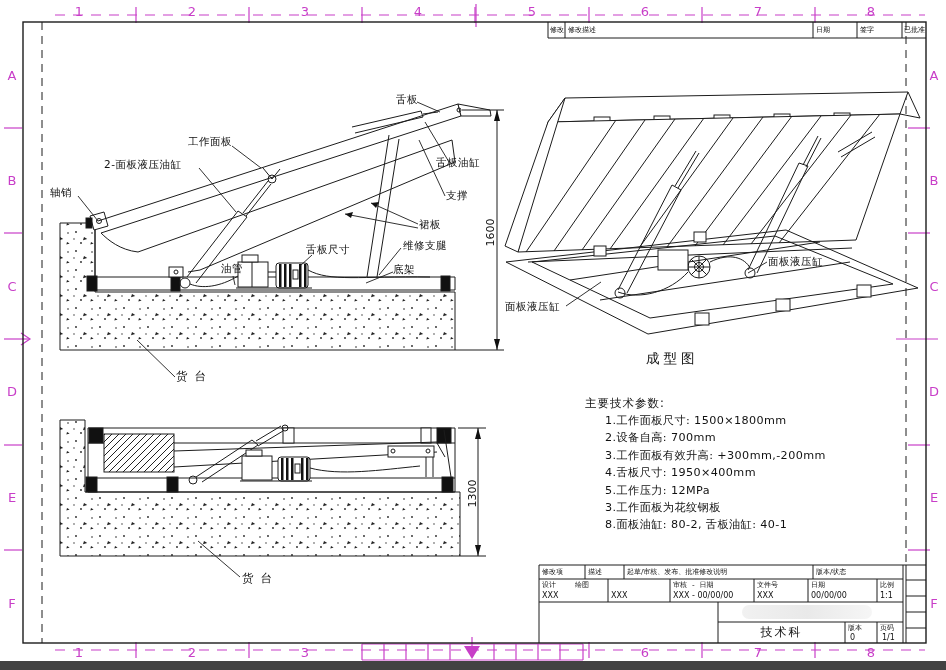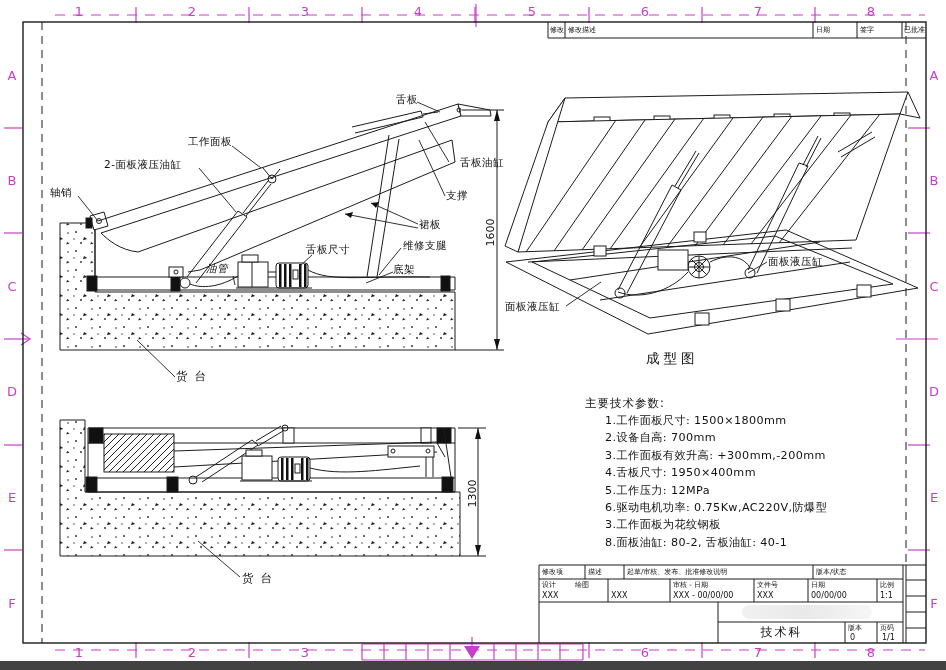--- a/index.html
+++ b/index.html
@@ -371,59 +371,58 @@
 <div class="tbl" style="left:550px;top:26px;">修改</div>
 <div class="tbl" style="left:568px;top:26px;">修改描述</div>
 <div class="tbl" style="left:816px;top:26px;">日期</div>
 <div class="tbl" style="left:860px;top:26px;font-family:Liberation Serif, serif;">签字</div>
 <div class="tbl" style="left:904px;top:26px;">已批准</div>
 
 <div class="lbl" style="left:50px;top:186px;">轴销</div>
 <div class="lbl" style="left:104px;top:158px;">2-面板液压油缸</div>
 <div class="lbl" style="left:188px;top:135px;">工作面板</div>
 <div class="lbl" style="left:396px;top:93px;">舌板</div>
-<div class="lbl" style="left:460px;top:156px;">舌板油缸</div>
+<div class="lbl" style="left:436px;top:156px;">舌板油缸</div>
 <div class="lbl" style="left:446px;top:189px;">支撑</div>
 <div class="lbl" style="left:419px;top:218px;">裙板</div>
 <div class="lbl" style="left:403px;top:239px;">维修支腿</div>
 <div class="lbl" style="left:306px;top:243px;">舌板尺寸</div>
-<div class="lbl" style="left:206px;top:262px;font-style:italic;">油管</div>
+<div class="lbl" style="left:221px;top:262px;">油管</div>
 <div class="lbl" style="left:393px;top:263px;">底架</div>
 <div class="lbl sp" style="left:176px;top:369px;font-size:11.5px;">货台</div>
 <div class="dim" style="left:468px;top:226px;">1600</div>
 
 <div class="lbl" style="left:505px;top:300px;">面板液压缸</div>
 <div class="lbl" style="left:768px;top:255px;">面板液压缸</div>
 <div class="caption" style="left:646px;top:350px;">成型图</div>
 
 <div class="lbl sp" style="left:242px;top:571px;font-size:11.5px;">货台</div>
 <div class="dim" style="left:450px;top:487px;">1300</div>
 
 <div class="specs">
   <div class="t">主要技术参数:</div>
   <div class="i">1.工作面板尺寸: 1500×1800mm</div>
   <div class="i">2.设备自高: 700mm</div>
   <div class="i">3.工作面板有效升高: +300mm,-200mm</div>
   <div class="i">4.舌板尺寸: 1950×400mm</div>
   <div class="i">5.工作压力: 12MPa</div>
-  <div class="i">6.驱动电机功率: 0.75Kw,AC220V,防爆型</div>
   <div class="i">3.工作面板为花纹钢板</div>
   <div class="i">8.面板油缸: 80-2, 舌板油缸: 40-1</div>
 </div>
 
 <div class="tbl" style="left:542px;top:568px;">修改项</div>
 <div class="tbl" style="left:588px;top:568px;">描述</div>
 <div class="tbl" style="left:627px;top:568px;">起草/审核、发布、批准修改说明</div>
 <div class="tbl" style="left:816px;top:568px;">版本/状态</div>
 
 <div class="tbl" style="left:542px;top:581px;">设计</div>
 <div class="tbv" style="left:542px;top:591px;">XXX</div>
 <div class="tbl" style="left:575px;top:581px;">绘图</div>
 <div class="tbv" style="left:611px;top:591px;">XXX</div>
-<div class="tbl" style="left:673px;top:581px;">审核 - 日期</div>
+<div class="tbl" style="left:673px;top:581px;font-family:Liberation Mono, monospace;">审核 - 日期</div>
 <div class="tbv" style="left:673px;top:591px;">XXX - 00/00/00</div>
 <div class="tbl" style="left:757px;top:581px;">文件号</div>
 <div class="tbv" style="left:757px;top:591px;">XXX</div>
 <div class="tbl" style="left:811px;top:581px;">日期</div>
 <div class="tbv" style="left:811px;top:591px;">00/00/00</div>
 <div class="tbl" style="left:880px;top:581px;">比例</div>
 <div class="tbv" style="left:880px;top:591px;">1:1</div>
 
 <div class="smudge"></div>
 <div class="tb-dept">技术科</div>

